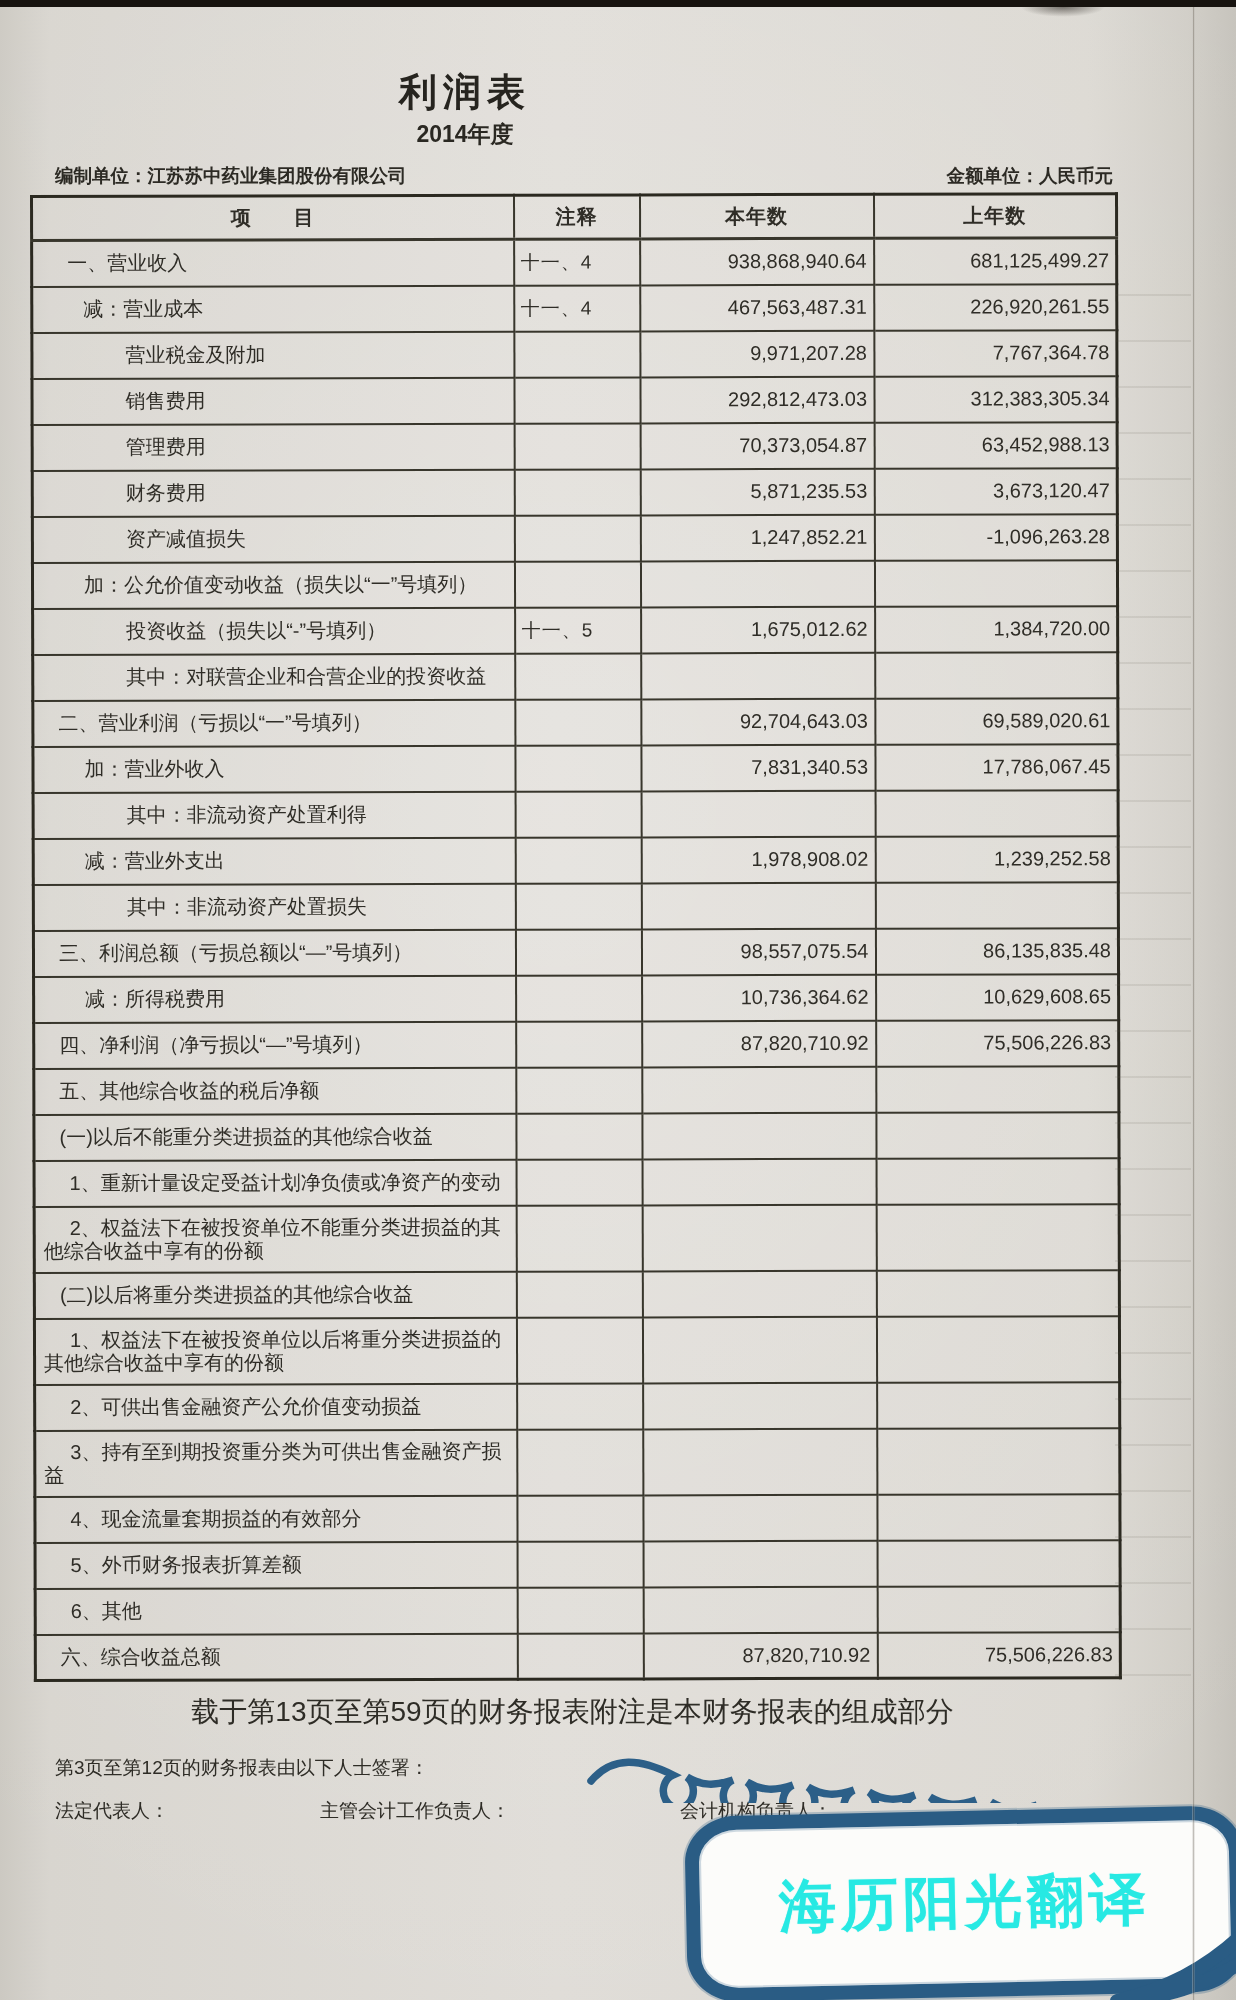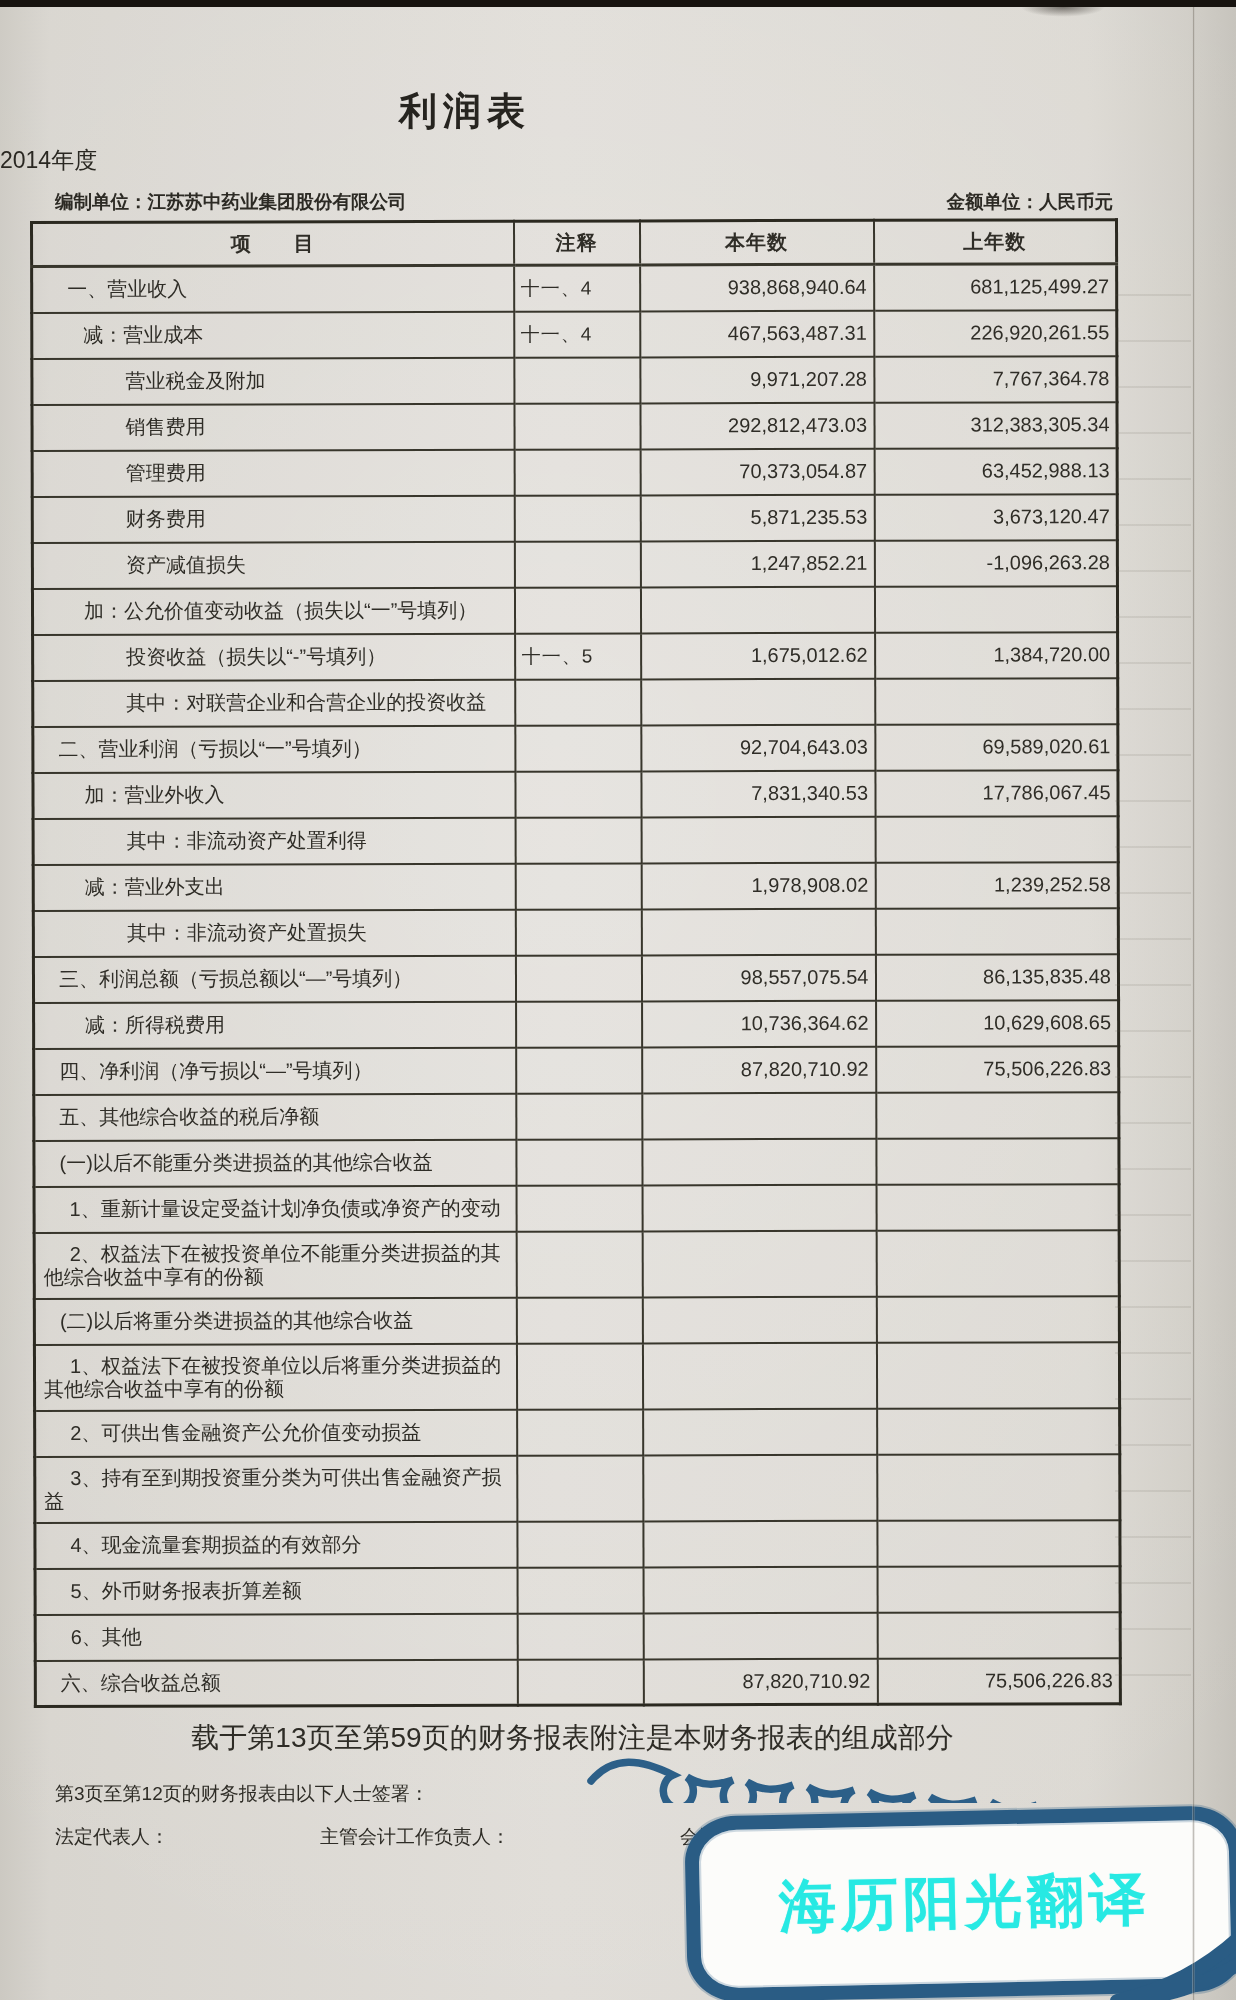--- a/index.html
+++ b/index.html
@@ -14,28 +14,28 @@
     background:
       radial-gradient(60px 14px at 86% 0%, rgba(35,30,25,.55), transparent 70%),
       radial-gradient(120% 90% at 45% 40%, rgba(255,255,255,.22), transparent 70%),
       linear-gradient(90deg,#ccc9c2 0,#d8d5cf 4%,#e0ddd8 45%,#dcd9d3 88%,#d1cec7 96%,#c6c3bc 100%);
     color:#2f2d28;
   }
   .crease{
     position:absolute;top:0;bottom:0;left:1192px;width:3px;
     background:linear-gradient(90deg,rgba(255,255,255,.35),rgba(95,88,76,.38),rgba(255,255,255,.18));
   }
-  .doc-header{padding-top:81px;}
+  .doc-header{padding-top:62px;}
   .doc-title{
     width:930px;text-align:center;font-size:38px;font-weight:bold;color:#26241f;
     letter-spacing:6px;line-height:46px;
   }
   .doc-period{
-    width:930px;text-align:left;font-size:23px;font-weight:normal;color:#2a2822;
-    margin-top:12px;line-height:28px;
+    width:930px;text-align:center;font-size:23px;font-weight:bold;color:#2a2822;
+    margin-top:5px;line-height:28px;
   }
   .meta-row{
     width:1083px;margin:15px 0 7px 30px;display:flex;justify-content:space-between;
     font-size:18.5px;font-weight:600;color:#2c2a24;gap:8px;
   }
   .meta-row .meta-left{padding-left:25px;}
   table.statement{
     margin-left:30px;width:1085px;table-layout:fixed;border-collapse:collapse;
     border:3px solid #2b2920;transform:rotate(-0.15deg);transform-origin:top left;
     background:transparent;

